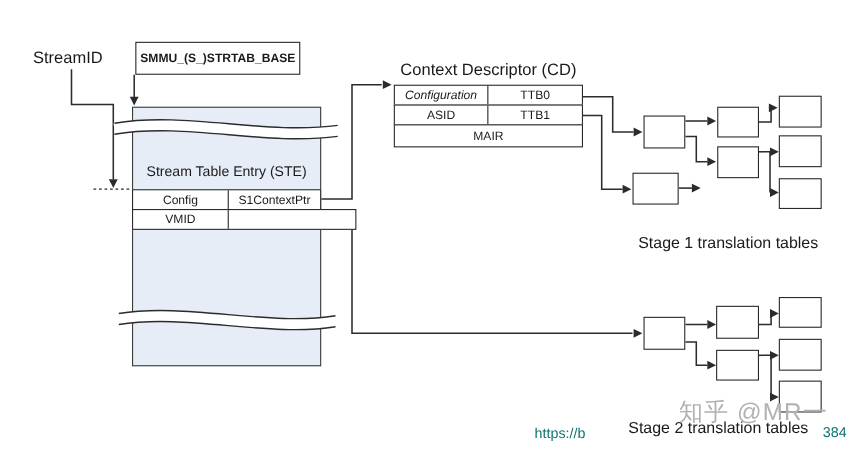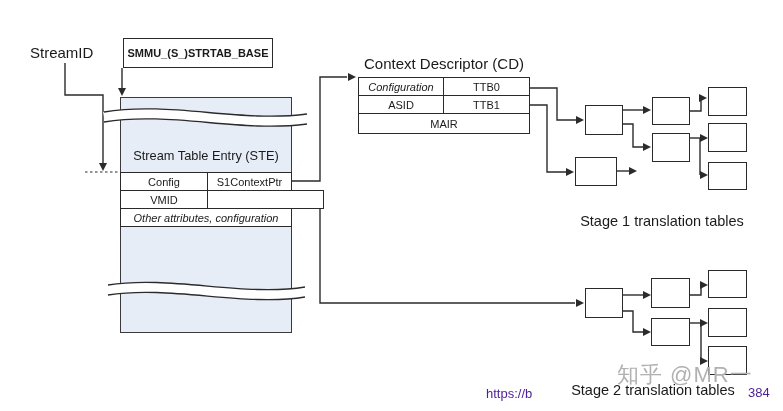--- a/index.html
+++ b/index.html
@@ -85,21 +85,21 @@
   }
   .stage1-label { left: 562px; top: 213px; width: 200px; }
   .stage2-label { left: 548px; top: 382px; width: 210px; }
 
   
   .wm-zhihu {
     left: 617px; top: 360px; width: 170px;
     font-size: 22px; letter-spacing: 1px;
     color: #b1b1b1; z-index: 5; white-space: nowrap;
   }
-  .wm-url { font-size: 13px; color: #4c1d95; z-index: 1; white-space: nowrap; }
+  .wm-url { font-size: 13px; color: #0f766e; z-index: 1; white-space: nowrap; }
   .wm-url-left  { left: 486px; top: 386px; }
   .wm-url-right { left: 748px; top: 385px; }
 </style>
 </head>
 <body>
 
 <div id="canvas">
 
   <div class="abs stream-table-bg"></div>
 
@@ -191,23 +191,20 @@
 
   <div class="abs ste-title">Stream Table Entry (STE)</div>
 
   <div class="abs trow ste-row1">
     <div class="cell ste-cell-l divided">Config</div>
     <div class="cell ste-cell-r">S1ContextPtr</div>
   </div>
   <div class="abs trow ste-row2">
     <div class="cell ste-cell-l divided">VMID</div>
   </div>
-  <div class="abs trow ste-row3">
-    <div class="cell full-cell italic">Other attributes, configuration</div>
-  </div>
 
   <div class="abs cd-title">Context Descriptor (CD)</div>
   <div class="abs trow cd-row1">
     <div class="cell cd-cell-l divided italic">Configuration</div>
     <div class="cell cd-cell-r">TTB0</div>
   </div>
   <div class="abs trow cd-row2">
     <div class="cell cd-cell-l divided">ASID</div>
     <div class="cell cd-cell-r">TTB1</div>
   </div>

